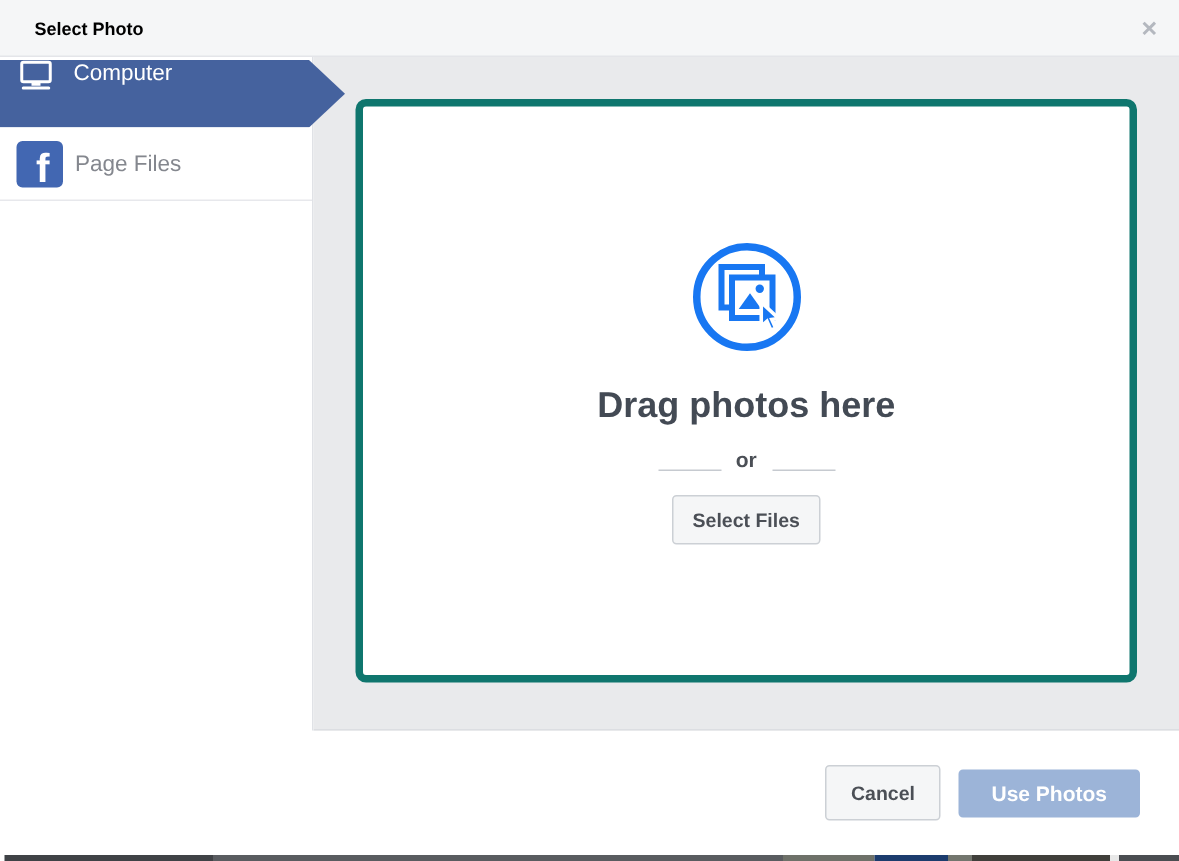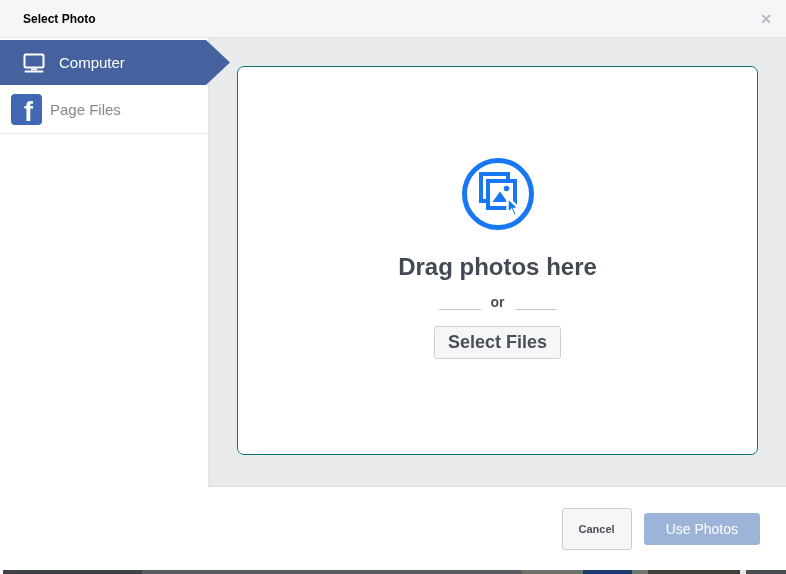--- a/index.html
+++ b/index.html
@@ -14,50 +14,50 @@
   .title { font-size:12px; font-weight:bold; color:#000000; }
   .close { margin-left:auto; color:#b4b8bf; font-size:14px; font-weight:bold; cursor:pointer; line-height:1; }
 
   
   .body { display:flex; height:449px; }
 
   .sidebar { width:209px; background:#fff; border-right:1px solid #e0e2e6; position:relative; z-index:2; }
 
   .tab-active { width:230px; height:45px; margin-top:2px; position:relative; z-index:3;
                 background:var(--tab-blue,#45629e); color:#fff; font-size:15px;
-                display:flex; align-items:center; padding-left:22px; gap:13px; cursor:pointer;
+                display:flex; padding-left:12px; gap:13px; cursor:pointer;
                 clip-path:polygon(0 0, 206px 0, 230px 50%, 206px 100%, 0 100%); }
 
   .tab-plain { height:49px; display:flex; align-items:center; padding-left:11px; gap:8px;
                border-bottom:1px solid #e7e8ec; color:#84878e; font-size:15px; background:#fff; cursor:pointer; }
 
   .fb-icon { width:31px; height:31px; border-radius:4px; background:var(--fb-blue,#4267b2);
              color:#fff; overflow:hidden; display:flex; justify-content:center; flex:0 0 auto; }
   .fb-icon span { font-size:27px; font-weight:bold; line-height:31px; transform:translate(2px,3px); }
 
   
   .content { flex:1; background:#e9eaec; border-bottom:1px solid #dcdee2; padding:28px 28px 31px 28px; }
-  .dropzone { width:100%; height:100%; background:#fff; border:1px solid #0f766e; border-radius:7px;
+  .dropzone { width:100%; height:100%; background:#fff; border:5px solid #0f766e; border-radius:7px;
               display:flex; flex-direction:column; align-items:center; padding-top:88px; }
 
   .heading { margin-top:20px; font-size:24px; font-weight:bold; color:#434a54; }
 
   .divider { margin-top:13px; display:flex; align-items:flex-end; gap:10px; }
   .divider .line { width:42px; height:1px; background:#c6cad0; }
   .divider .or { font-size:14px; font-weight:bold; color:#4b4f56; }
 
   .btn { border-radius:3px; cursor:pointer; font-family:"Liberation Sans", sans-serif; }
   .btn-light { background:#f5f6f7; border:1px solid #ccd0d5; color:#4b4f56; font-weight:bold; }
-  .select-files { margin-top:16px; height:33px; padding:0 13px; font-size:18px; }
+  .select-files { margin-top:16px; height:33px; padding:0 13px; font-size:13px; }
 
   
   .footer { height:83px; background:#fff; display:flex; align-items:center; justify-content:flex-end;
             gap:12px; padding-right:26px; }
-  .btn-cancel { height:42px; padding:0 16px; font-size:11px; }
-  .btn-primary { height:32px; padding:0 21px; font-size:14px; font-weight:normal; color:#fff;
+  .btn-cancel { height:37px; padding:0 16px; font-size:13px; }
+  .btn-primary { height:32px; padding:0 21px; font-size:14px; font-weight:bold; color:#fff;
                  background:var(--disabled-blue,#9cb4d8); border:1px solid var(--disabled-blue,#9cb4d8);
                  border-radius:3px; cursor:default;text-align:right; }
 
   
   .strip { position:absolute; left:0; bottom:0; width:786px; height:4px; display:flex; }
   .strip > div { height:4px; }
 </style>
 </head>
 <body>
 

